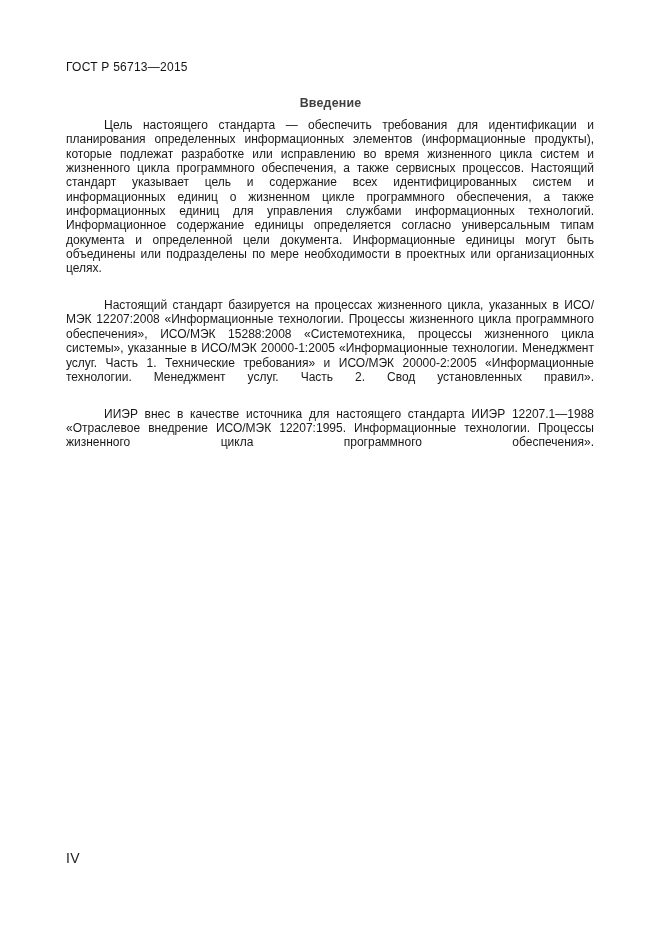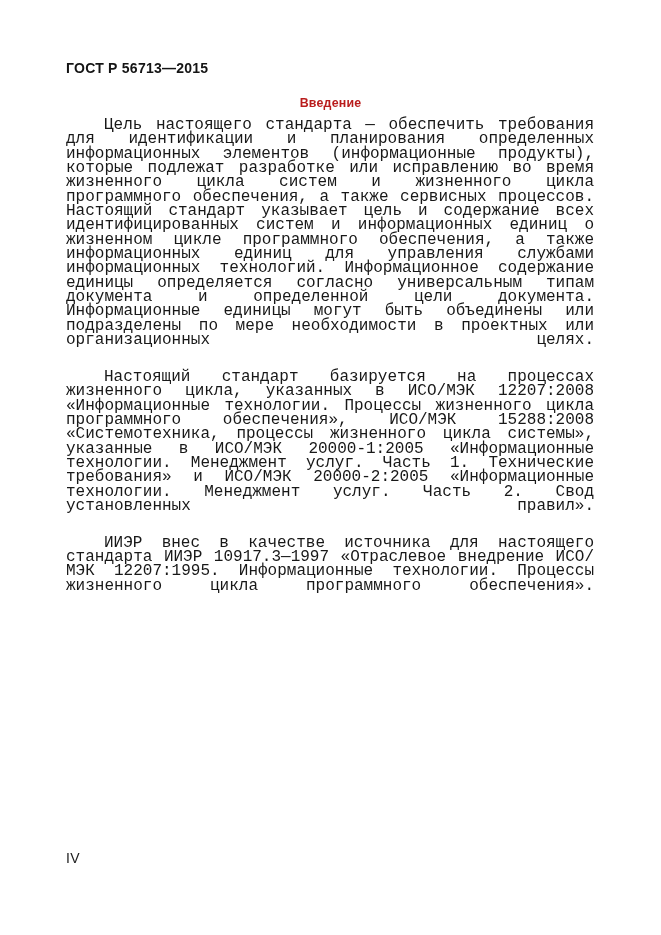--- a/index.html
+++ b/index.html
@@ -21,57 +21,56 @@
     background: #ffffff;
     overflow: hidden;
     box-sizing: border-box;
   }
 
   
   .doc-header {
     position: absolute;
     left: 66px;
     top: 60px;
-    font-size: 14px;
-    font-weight: bold;
+    font-size: 12px;
+    font-weight: normal;
     letter-spacing: 0.25px;
     color: #141414;
     white-space: nowrap;
   }
 
   
   .section-title {
     position: absolute;
     left: 0;
     right: 0;
     top: 88px;
     text-align: center;
     font-size: 12.4px;
     font-weight: bold;
     letter-spacing: 0.2px;
-    color: #b91c1c;
+    color: #404040;
   }
 
   
   .body-block {
     position: absolute;
     left: 66px;
     top: 118px;
     width: 528px;
   }
   .para {
     margin: 0 0 0 0;
-    font-size: 16px;
+    font-size: 12px;
     line-height: 14.35px;
     text-align: justify;
     text-justify: inter-word;
     text-indent: 38px;
     color: #181818;
     hyphens: manual;
-    font-family: Liberation Mono, monospace;
     -webkit-hyphens: manual;
   }
   .para + .para {
     margin-top: 8px;
   }
   
   .para:after {
     content: "";
     display: inline-block;
     width: 100%;
@@ -92,18 +91,18 @@
 
 <div class="page">
 
   <div class="doc-header">ГОСТ Р 56713—2015</div>
 
   <h1 class="section-title">Введение</h1>
 
   <div class="body-block">
     <p class="para">Цель настоящего стандарта — обеспечить требования для идентификации и планирования определенных информационных элементов (информационные продукты), которые подлежат разработке или исправлению во время жизненного цикла систем и жизненного цикла программного обеспечения, а также сервисных процессов. Настоящий стандарт указывает цель и содержание всех идентифицированных систем и информационных единиц о жизненном цикле программного обеспечения, а также информационных единиц для управления службами информационных технологий. Информационное содержание единицы определяется согласно универсальным типам документа и определенной цели документа. Информационные единицы могут быть объединены или подразделены по мере необходимости в проектных или организационных целях.</p>
     <p class="para">Настоящий стандарт базируется на процессах жизненного цикла, указанных в ИСО/МЭК 12207:2008 «Информационные технологии. Процессы жизненного цикла программного обеспечения», ИСО/МЭК 15288:2008 «Системотехника, процессы жизненного цикла системы», указанные в ИСО/МЭК 20000-1:2005 «Информационные технологии. Менеджмент услуг. Часть 1. Технические требования» и ИСО/МЭК 20000-2:2005 «Информационные технологии. Менеджмент услуг. Часть 2. Свод установленных правил».</p>
-    <p class="para">ИИЭР внес в качестве источника для настоящего стандарта ИИЭР 10917.3—1997 «Отраслевое внедрение ИСО/МЭК 12207:1995. Информационные технологии. Процессы жизненного цикла программного обеспечения».</p>
+    <p class="para">ИИЭР внес в качестве источника для настоящего стандарта ИИЭР 12207.1—1988 «Отраслевое внедрение ИСО/МЭК 12207:1995. Информационные технологии. Процессы жизненного цикла программного обеспечения».</p>
   </div>
 
   <div class="page-number">IV</div>
 
 </div>
 
 </body></html>

